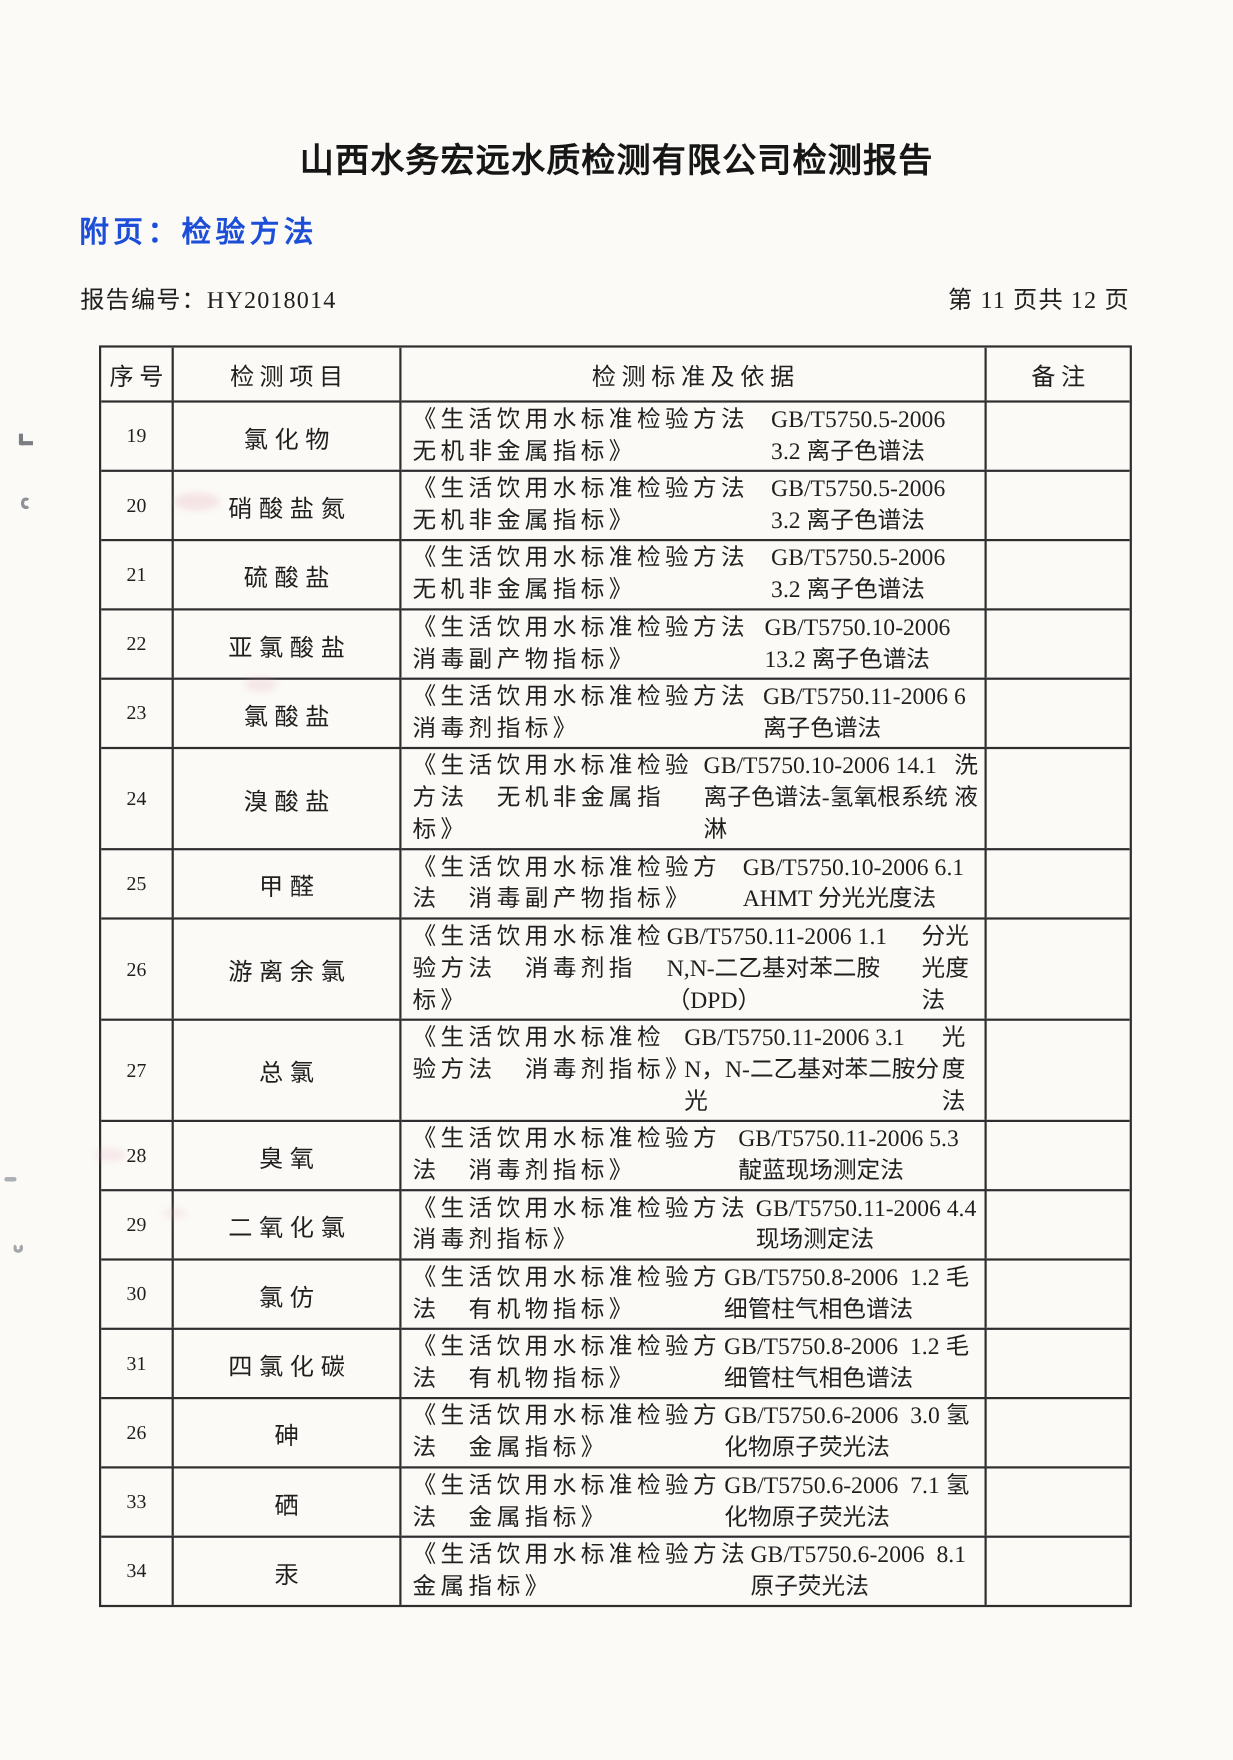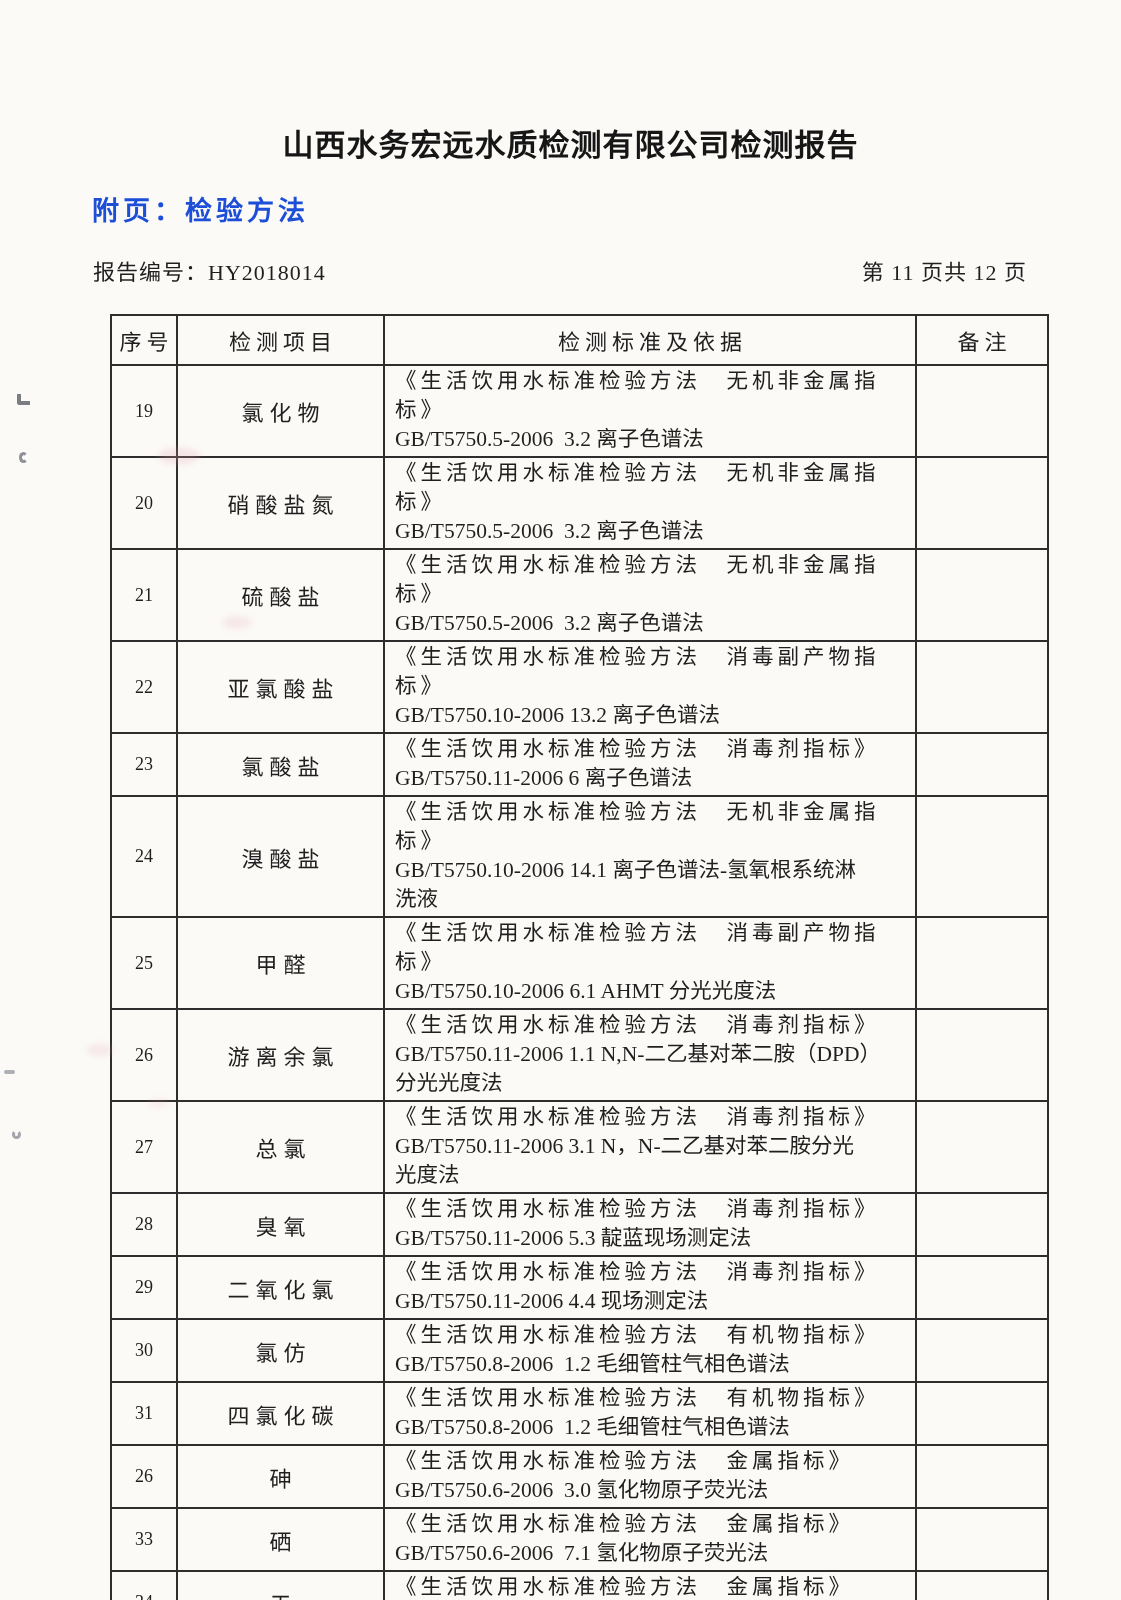--- a/index.html
+++ b/index.html
@@ -5,21 +5,21 @@
   * { margin:0; padding:0; box-sizing:border-box; }
   html,body { width:1121px; }
   body{
     width:1121px; height:1600px;
     background:#fbfaf7;
     color:#1f1f1f;
     font-family:"Liberation Serif", serif;
     position:relative;
     overflow:hidden;
   }
-  .paper{ position:relative; width:1121px; height:1244px;padding-left:20px; }
+  .paper{ position:relative; width:1121px; height:1244px; }
 
   .title{
     padding-top:120px;
     text-align:center;
     font-size:31px;
     font-weight:bold;
     font-family:"Liberation Sans", sans-serif;
     letter-spacing:1px;
     color:#161616;
   }
@@ -72,21 +72,21 @@
     display:flex; align-items:center; justify-content:center;
     font-size:22px;
     letter-spacing:6px;
     padding-left:6px;
   }
   .col-std{
     padding:1px 6px 2px 10px;
     font-size:21.5px;
     line-height:29px;
     min-height:60px;
-    display:flex; flex-direction:column; justify-content:center;
+    display:flex; flex-direction:row; justify-content:center;
   }
   .std-line{ white-space:pre-wrap; }
   .std-line.l1{ letter-spacing:4px; }
   .col-remark{ }
 
   
   .art{ position:absolute; pointer-events:none; }
   .art-l{ left:17px; top:394px; width:13px; height:11px;
           border-left:4px solid #5a5f66; border-bottom:4px solid #5a5f66; border-radius:0 0 0 3px; opacity:.8;}
   .art-c{ left:19px; top:452px; width:9px; height:11px;

